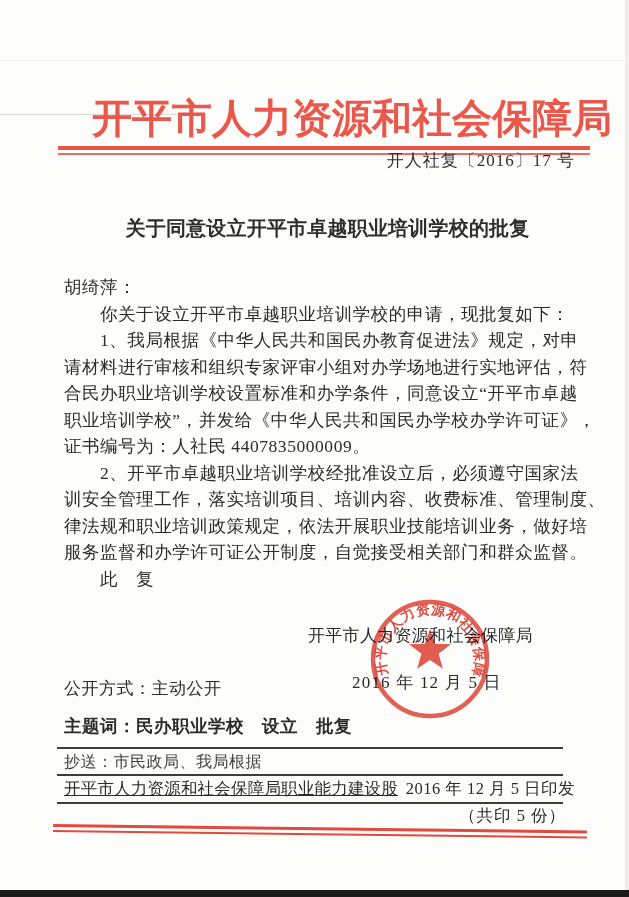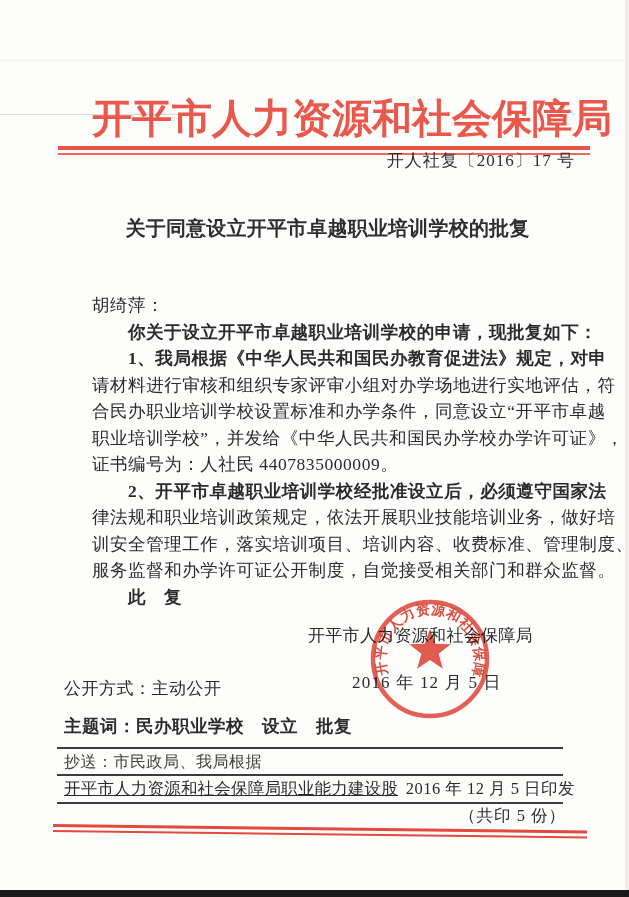--- a/index.html
+++ b/index.html
@@ -18,23 +18,23 @@
   .rule-thick{top:146px;left:58px;width:532px;height:4px;background:#e85548;}
   .rule-thin{top:152.5px;left:58px;width:532px;height:2px;background:#ee6a5e;}
   .docnum{top:149px;right:54px;font-size:17px;letter-spacing:1px;color:#2f2f2f;}
   
   .doc-title{
     top:215px;left:0;width:629px;text-align:center;transform:translateX(13px);
     font-family:"Liberation Sans","DejaVu Sans",sans-serif;
     font-weight:bold;font-size:20px;letter-spacing:0.2px;color:#2e2e2e;
   }
   
-  .body-block{top:292px;left:64px;width:515px;position:absolute;margin-left:28px;}
+  .body-block{top:274px;left:64px;width:515px;position:absolute;}
   .bline{height:26.5px;line-height:26.5px;font-size:17.5px;letter-spacing:0.55px;white-space:nowrap;}
-  .ind{padding-left:36px;font-weight:bold;}
+  .ind{padding-left:36px;}
   
   .sig-org{top:624px;left:308px;font-size:17px;letter-spacing:0.3px;}
   .sig-date{top:663px;left:352px;font-size:17px;letter-spacing:1.2px;margin-top:8px;}
   
   .stamp{position:absolute;top:589px;left:360px;width:140px;height:140px;
          mix-blend-mode:multiply;opacity:0.88;}
   
   .publicity{top:677px;left:64px;font-size:17px;letter-spacing:0.5px;}
   .subject{top:714px;left:64px;font-size:17.5px;font-weight:bold;letter-spacing:0.5px;text-align:center;}
   .hline{left:57px;width:506px;height:2px;background:#3d3d3d;}
@@ -72,22 +72,22 @@
 
 <div class="body-block">
   <div class="bline">胡绮萍：</div>
   <div class="bline ind">你关于设立开平市卓越职业培训学校的申请，现批复如下：</div>
   <div class="bline ind">1、我局根据《中华人民共和国民办教育促进法》规定，对申</div>
   <div class="bline">请材料进行审核和组织专家评审小组对办学场地进行实地评估，符</div>
   <div class="bline">合民办职业培训学校设置标准和办学条件，同意设立“开平市卓越</div>
   <div class="bline">职业培训学校”，并发给《中华人民共和国民办学校办学许可证》，</div>
   <div class="bline">证书编号为：人社民 4407835000009。</div>
   <div class="bline ind">2、开平市卓越职业培训学校经批准设立后，必须遵守国家法</div>
+  <div class="bline">训安全管理工作，落实培训项目、培训内容、收费标准、管理制度、</div>
   <div class="bline">律法规和职业培训政策规定，依法开展职业技能培训业务，做好培</div>
-  <div class="bline">训安全管理工作，落实培训项目、培训内容、收费标准、管理制度、</div>
   <div class="bline">服务监督和办学许可证公开制度，自觉接受相关部门和群众监督。</div>
   <div class="bline ind">此　复</div>
 </div>
 
 <div class="abs sig-org">开平市人力资源和社会保障局</div>
 <div class="abs sig-date">2016 年 12 月 5 日</div>
 
 <svg class="stamp" viewBox="0 0 140 140" xmlns="http://www.w3.org/2000/svg">
   <circle cx="70" cy="70" r="57" fill="none" stroke="#dd3b2e" stroke-width="4.5" opacity="0.92"></circle>
   <path id="stampArc" d="M 27.7 85.4 A 45 45 0 1 1 112.3 85.4" fill="none"></path>

